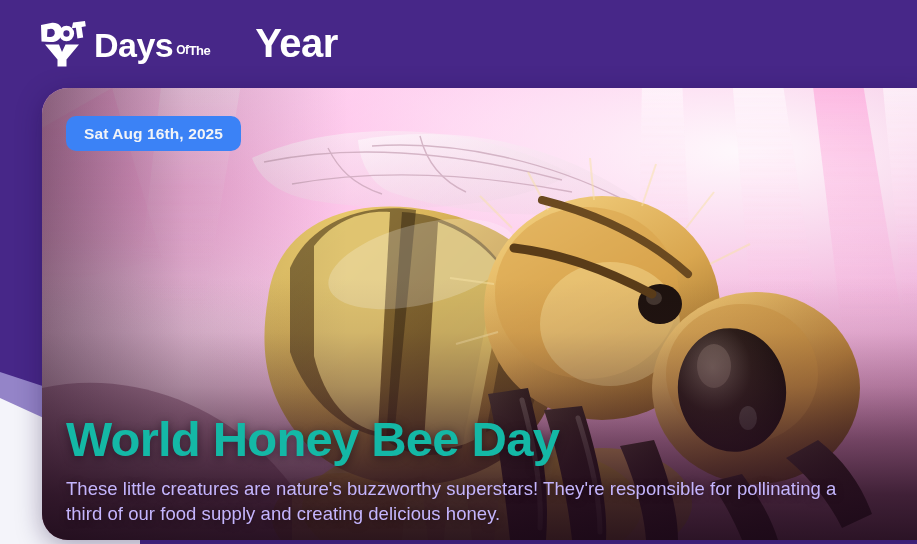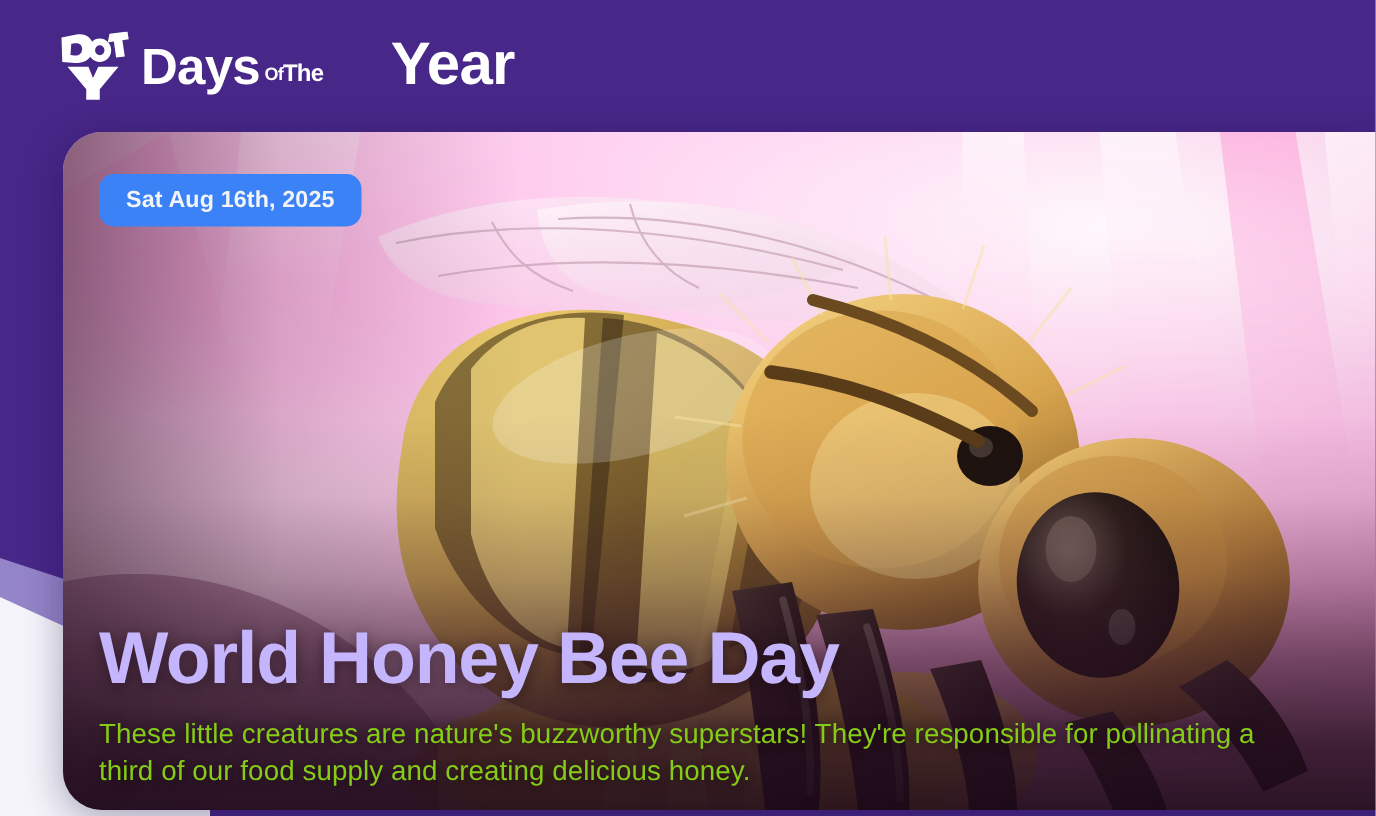--- a/index.html
+++ b/index.html
@@ -61,21 +61,21 @@
   }
   .logo-ofthe {
     display: inline-flex;
     flex-direction: row;
     align-items: center;
     justify-content: center;
     margin: 0 4px 0 3px;
     transform: translateY(-3px);
   }
   .logo-of  { font-size: 12px; line-height: 11px; font-weight: 700; }
-  .logo-the { font-size: 16px; line-height: 12px; font-weight: 700; }
+  .logo-the { font-size: 13px; line-height: 12px; font-weight: 700; }
   .logo-year {
     font-size: 40px;
     line-height: 34px;
     font-weight: 700;
     margin-left: 41px;
   }
 
   
   .hero-card {
     position: absolute;
@@ -153,30 +153,30 @@
 
   
   .hero-copy {
     position: absolute;
     left: 24px;
     right: 40px;
     bottom: 14px;
     z-index: 8;
   }
   .hero-title {
-    color: #c4b5fd;
+    color: #14b8a6;
     font-size: 49px;
     line-height: 58px;
     font-weight: 700;
     letter-spacing: -0.8px;
     margin-bottom: 8px;
     text-shadow: 0 2px 10px rgba(20,6,18,0.55);
   }
   .hero-desc {
-    color: #84cc16;
+    color: #c4b5fd;
     font-size: 18.5px;
     line-height: 25px;
     font-weight: 400;
     letter-spacing: 0.05px;
     max-width: 780px;
     text-shadow: 0 1px 7px rgba(20,6,18,0.6);
   }
 </style>
 </head>
 <body>

